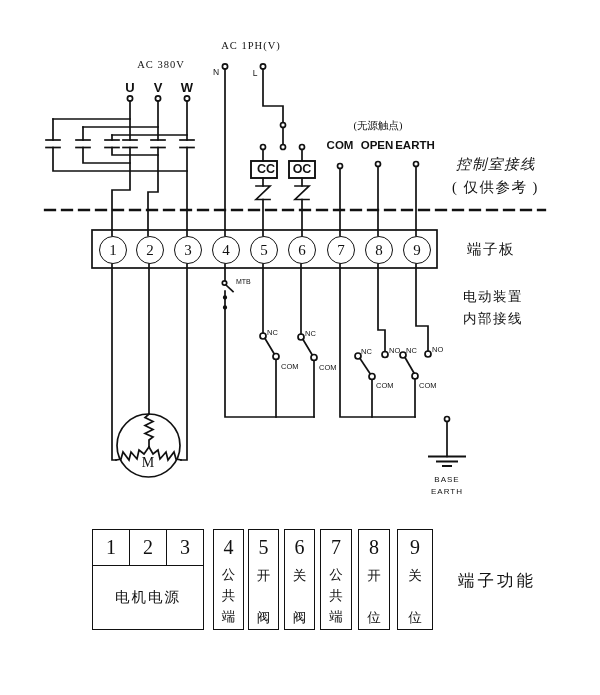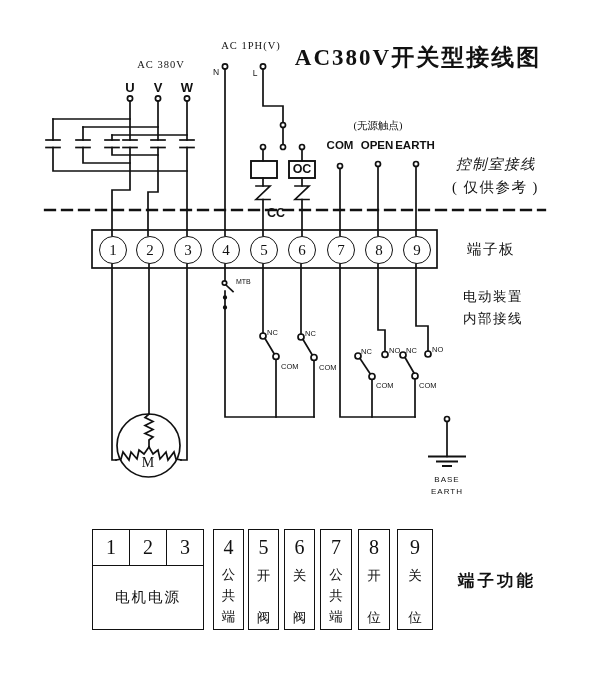--- a/index.html
+++ b/index.html
@@ -166,32 +166,31 @@
       <g>
         <circle cx="447" cy="419" r="2.5"></circle>
         <path d="M447,421.5 V456.5"></path>
         <path d="M429,456.5 H465" stroke-width="2"></path>
         <path d="M437,461.5 H457" stroke-width="2"></path>
         <path d="M443,466 H451" stroke-width="2"></path>
       </g>
     </g>
   </svg>
 
-  <div class="lbl title ctr" style="left:418px;top:42px;">AC380V开关型接线图</div>
 
   <div class="lbl small-serif ctr" style="left:161px;top:59px;">AC 380V</div>
   <div class="lbl phase ctr" style="left:130px;top:80px;">U</div>
   <div class="lbl phase ctr" style="left:158px;top:80px;">V</div>
   <div class="lbl phase ctr" style="left:187px;top:80px;">W</div>
 
   <div class="lbl small-serif ctr" style="left:245px;top:40px;margin-left:6px;">AC 1PH(V)</div>
   <div class="lbl tiny ctr" style="left:216px;top:67px;">N</div>
   <div class="lbl tiny ctr" style="left:255px;top:68px;">L</div>
 
-  <div class="coil" style="left:263px;top:161px;margin-top:44px;">CC</div>
+  <div class="coil" style="left:253px;top:161px;">CC</div>
   <div class="coil" style="left:289px;top:161px;">OC</div>
 
   <div class="lbl note ctr" style="left:378px;top:119px;">(无源触点)</div>
   <div class="lbl ctl ctr" style="left:340px;top:139px;">COM</div>
   <div class="lbl ctl ctr" style="left:377px;top:139px;">OPEN</div>
   <div class="lbl ctl ctr" style="left:415px;top:139px;">EARTH</div>
 
   <div class="lbl annot" style="left:456px;top:155px;font-style:italic;">控制室接线</div>
   <div class="lbl annot" style="left:452px;top:178px;">( 仅供参考 )</div>
 
@@ -272,15 +271,15 @@
       </div>
   </div>
   <div class="fbox" style="left:397px;width:36px;">
     <div class="fnum">9</div>
     <div class="vsplit v2">
         <span>关</span>
         <span>位</span>
       </div>
   </div>
 
-  <div class="lbl tfunc" style="left:458px;top:570px;font-weight:bold;">端子功能</div>
+  <div class="lbl tfunc" style="left:458px;top:570px;">端子功能</div>
 
 </div>
 
 </body></html>

